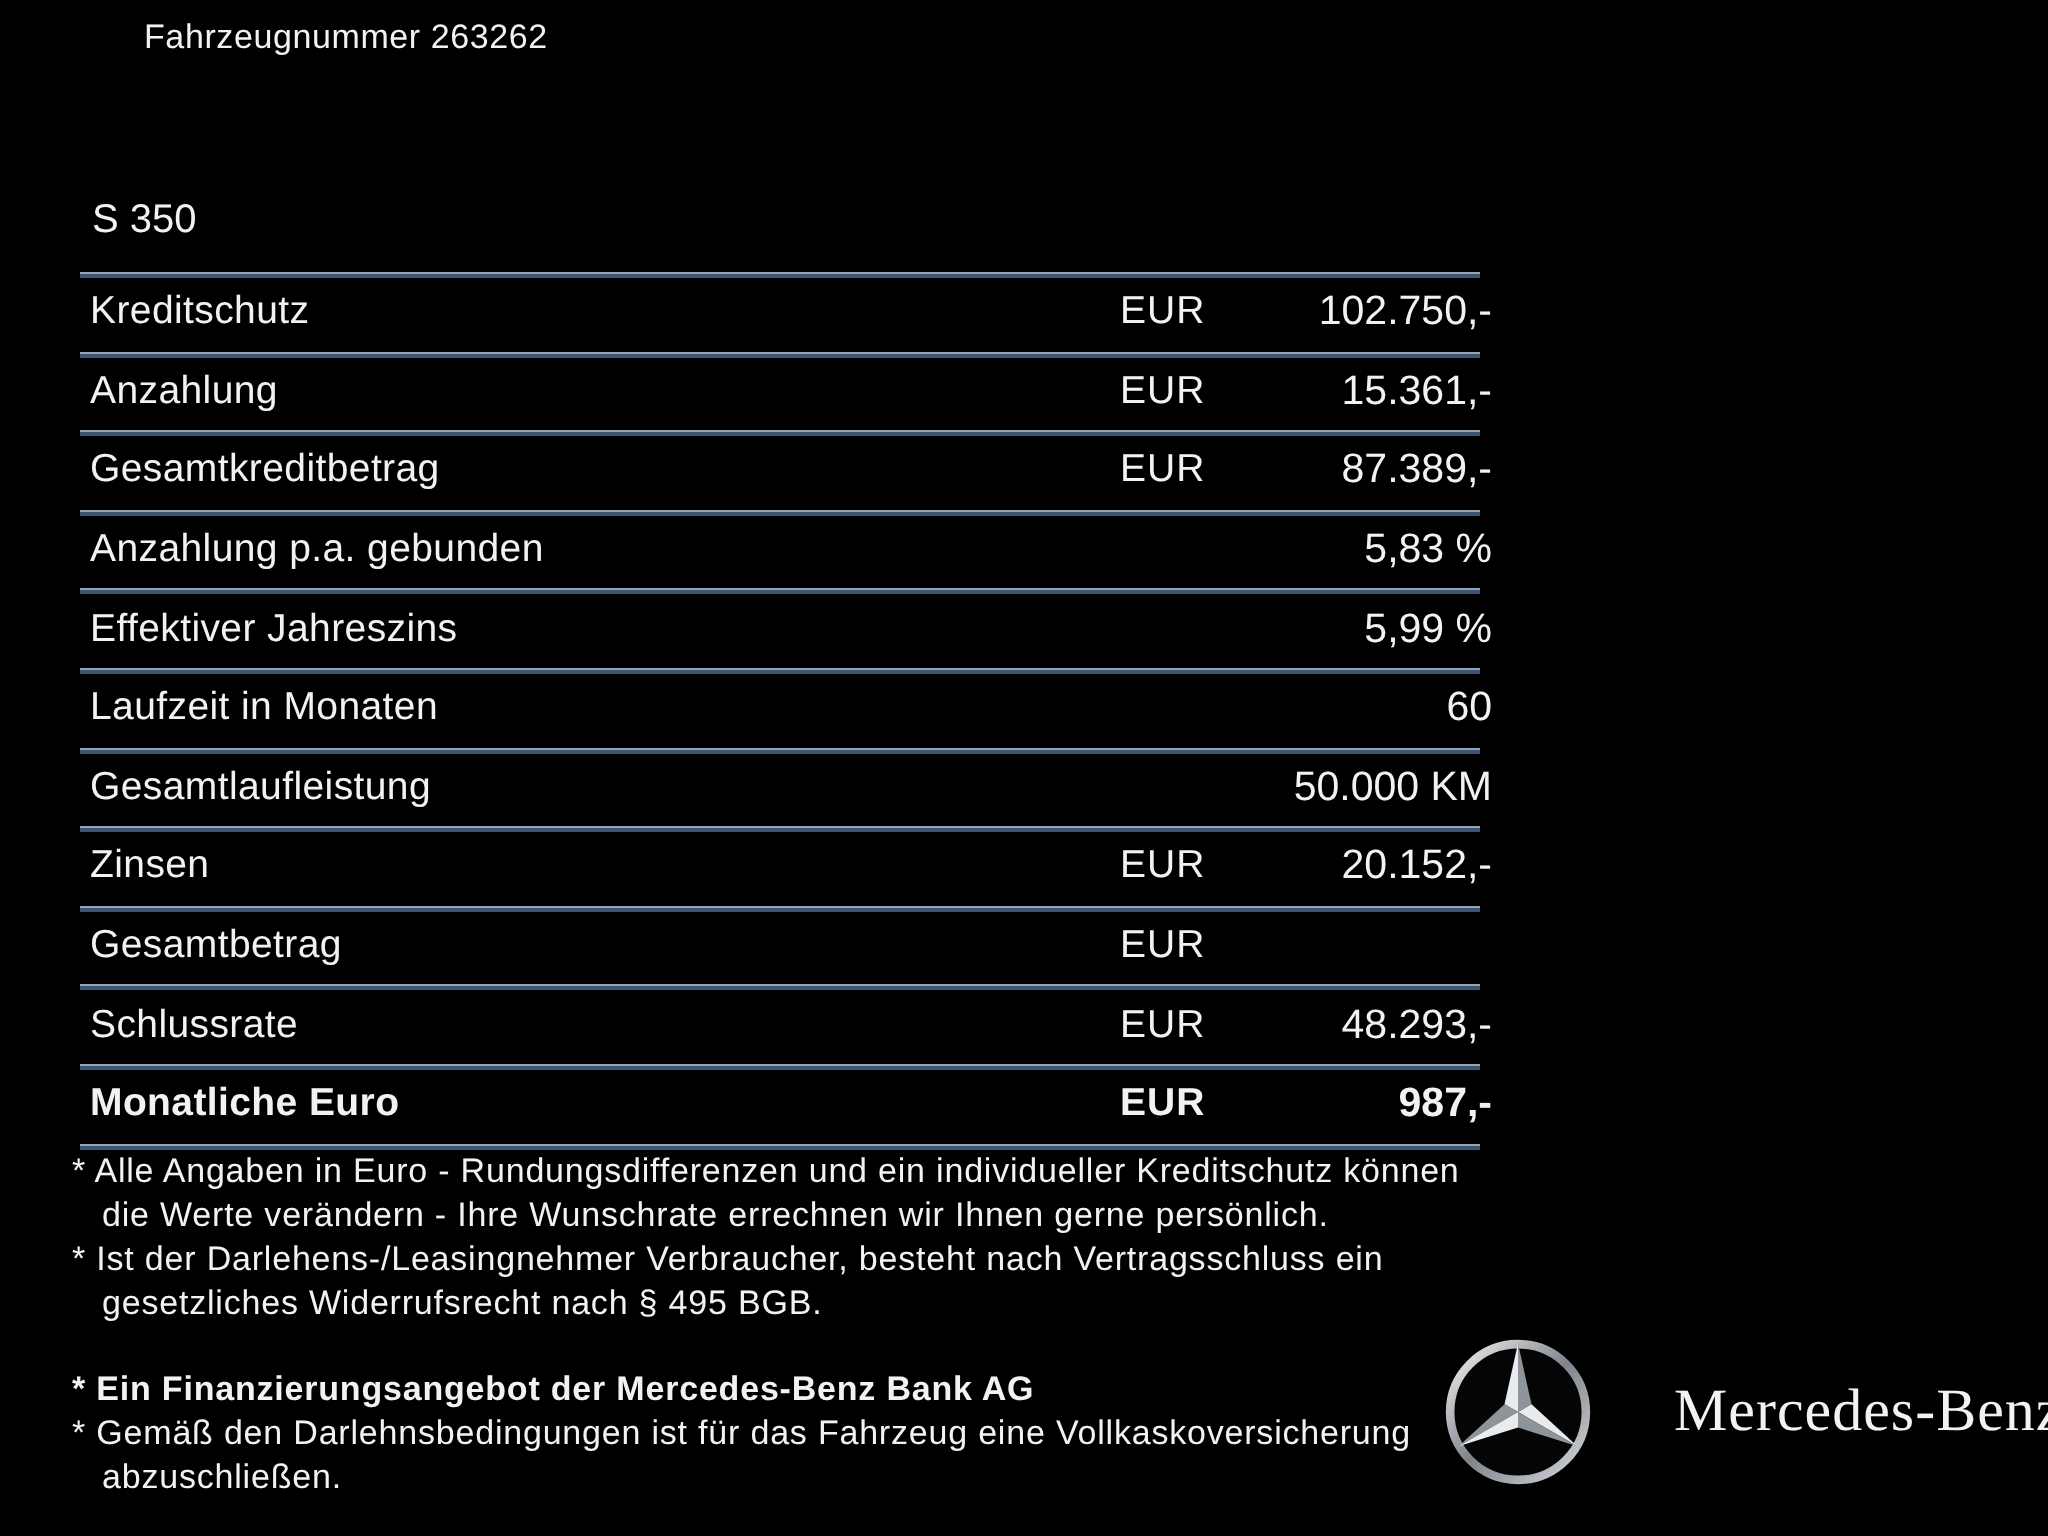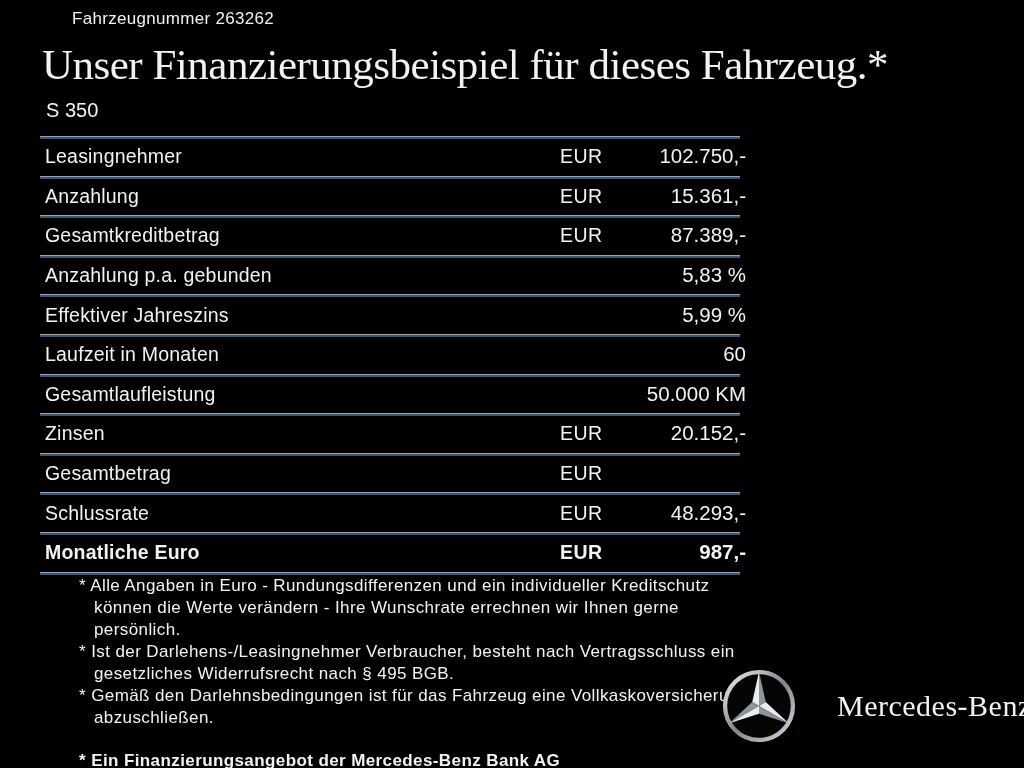--- a/index.html
+++ b/index.html
@@ -44,48 +44,47 @@
   .fin-row.bold .row-value{font-weight:bold;}
   .table-end-line{
     height:4px;
     border-top:1px solid var(--divider-hi,#97a4b0);
     background:linear-gradient(var(--divider-blue,#3a5674) 0 2px,transparent 2px);
   }
   .footnotes{
     position:absolute;left:36px;top:575px;width:718px;
     font-size:17px;line-height:22px;letter-spacing:0.4px;
   }
-  .footnote{padding-left:15px;text-indent:-15px;margin-left:43px;}
+  .footnote{padding-left:15px;text-indent:-15px;}
   .footnote.bold{font-weight:bold;}
   .footnote.gap{margin-top:21px;}
   .brand{
     position:absolute;left:720px;top:667px;
     display:flex;align-items:center;gap:19px;
   }
   .star-icon{width:78px;height:78px;display:block;}
   .brand-name{
     font-family:"Liberation Serif",serif;
     font-size:30px;letter-spacing:0.5px;white-space:nowrap;margin-left:20px;
   }
 </style>
 </head>
 <body>
 
 <div class="stage">
 
   <div class="vehicle-number">Fahrzeugnummer 263262</div>
 
-  <h1 class="title">Unser Finanzierungsbeispiel für dieses Fahrzeug.*</h1>
 
   <div class="model">S 350</div>
 
   <div class="fin-table">
     <div>
     <div class="fin-row">
-      <span class="row-label">Leasingnehmer</span>
+      <span class="row-label">Kreditschutz</span>
       <span class="row-currency">EUR</span>
       <span class="row-value">102.750,-</span>
     </div>
 
     <div class="fin-row">
       <span class="row-label">Anzahlung</span>
       <span class="row-currency">EUR</span>
       <span class="row-value">15.361,-</span>
     </div>
 
@@ -143,23 +142,23 @@
     </div>
   </div>
     <div class="table-end-line"></div>
   </div>
 
   <div class="footnotes">
     <div class="footnote"><span>*</span> <span>Alle Angaben in Euro - Rundungsdifferenzen und ein individueller Kreditschutz können die Werte verändern - Ihre Wunschrate errechnen wir Ihnen gerne persönlich.</span></div>
 
     <div class="footnote"><span>*</span> <span>Ist der Darlehens-/Leasingnehmer Verbraucher, besteht nach Vertragsschluss ein gesetzliches Widerrufsrecht nach § 495 BGB.</span></div>
 
+    <div class="footnote bold gap"><span>*</span> <span>Ein Finanzierungsangebot der Mercedes-Benz Bank AG</span></div>
+
     <div class="footnote"><span>*</span> <span>Gemäß den Darlehnsbedingungen ist für das Fahrzeug eine Vollkaskoversicherung abzuschließen.</span></div>
-
-    <div class="footnote bold gap"><span>*</span> <span>Ein Finanzierungsangebot der Mercedes-Benz Bank AG</span></div>
   </div>
 
   <div class="brand">
     <svg class="star-icon" viewBox="0 0 100 100" aria-hidden="true">
       <defs>
         <linearGradient id="ringGrad" x1="0" y1="0" x2="1" y2="1">
           <stop offset="0" stop-color="#f4f5f6"></stop>
           <stop offset="0.5" stop-color="#7e848a"></stop>
           <stop offset="1" stop-color="#d7dadd"></stop>
         </linearGradient>

